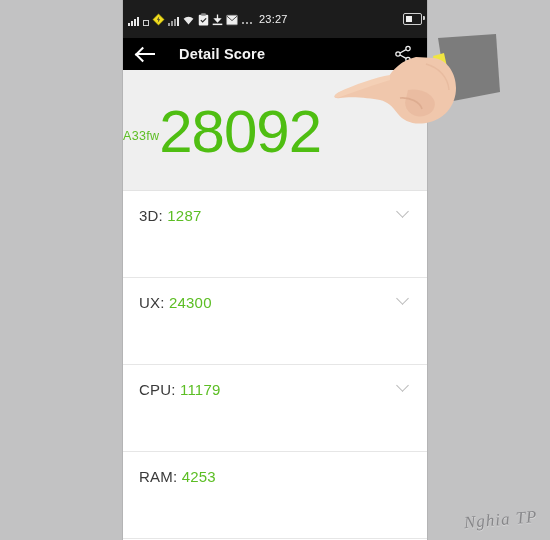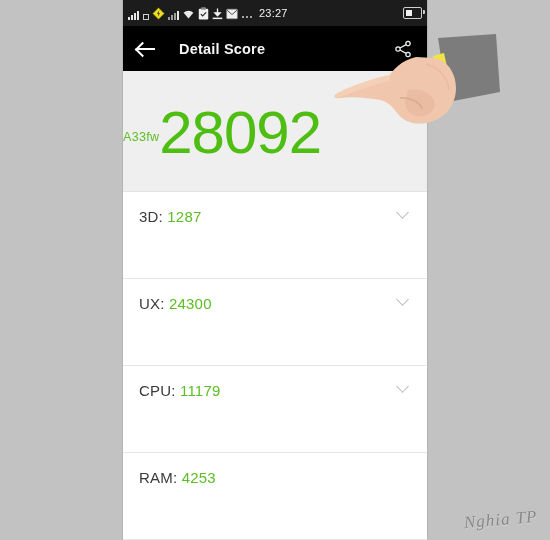--- a/index.html
+++ b/index.html
@@ -11,21 +11,21 @@
   }
   
   #phone{
     position:absolute;left:122px;top:0;width:306px;height:540px;
     background:#ffffff;overflow:hidden;
     border-left:1px solid #b4b4b5;border-right:1px solid #b4b4b5;
     box-sizing:border-box;
   }
   
   #statusbar{
-    position:relative;height:26px;background:#1c1c1c;
+    position:relative;height:38px;background:#1c1c1c;
     display:flex;align-items:center;padding:0 5px;box-sizing:border-box;
   }
   .sb-icons{display:flex;align-items:flex-end;gap:3px;height:13px;}
   .sb-time{color:#f2f2f2;font-size:11px;margin-left:6px;letter-spacing:.2px;
            font-family:"Liberation Sans",sans-serif;}
   .sb-right{margin-left:auto;display:flex;align-items:center;}
   
   .bars{display:flex;align-items:flex-end;gap:1px;height:11px;}
   .bars i{display:block;width:2px;background:#e8e8e8;}
   .bars i:nth-child(1){height:3px}.bars i:nth-child(2){height:5px}
@@ -34,21 +34,21 @@
   .bars.dim i:last-child{background:#e8e8e8}
   .sq{width:4px;height:4px;border:1px solid #cfcfcf;margin-left:1px;}
   
   .batt{width:17px;height:10px;border:1.5px solid #cfcfcf;border-radius:2px;
         position:relative;display:flex;align-items:center;}
   .batt:after{content:"";position:absolute;right:-4px;top:2px;width:2px;height:4px;
         background:#cfcfcf;border-radius:0 1px 1px 0;}
   .batt span{display:block;height:6px;width:6px;background:#f0f0f0;margin-left:1.5px;}
   
   #appbar{
-    height:45px;background:#000000;display:flex;align-items:center;
+    height:32px;background:#000000;display:flex;align-items:center;
     padding:0 14px;box-sizing:border-box;
   }
   #appbar .title{color:#f4f4f4;font-size:14.5px;font-weight:bold;margin-left:22px;
                  letter-spacing:.2px;}
   .back-ico{width:20px;height:16px;position:relative;cursor:pointer;}
   .back-ico:before{content:"";position:absolute;left:0;top:7px;width:18px;height:2px;background:#fff;}
   .back-ico:after{content:"";position:absolute;left:0;top:3px;width:9px;height:9px;
       border-left:2px solid #fff;border-bottom:2px solid #fff;transform:rotate(45deg);}
   .share-ico{margin-left:auto;width:20px;height:20px;cursor:pointer;}
   

